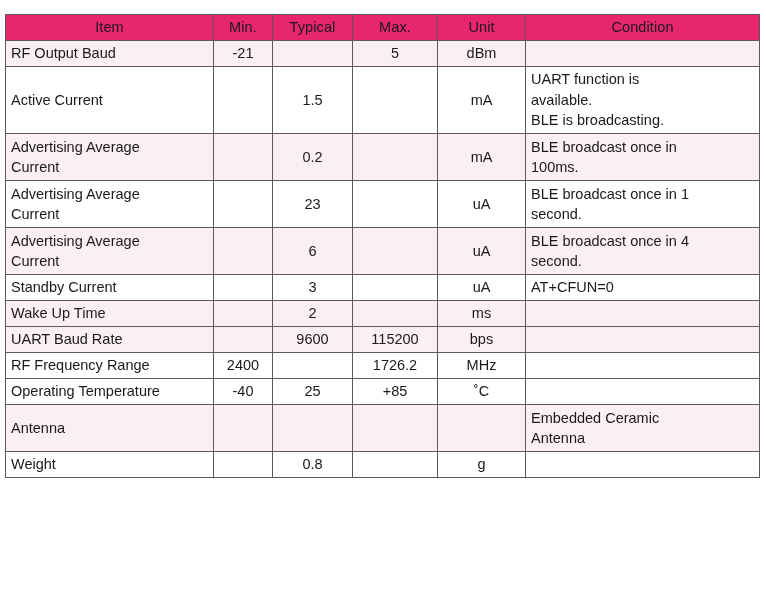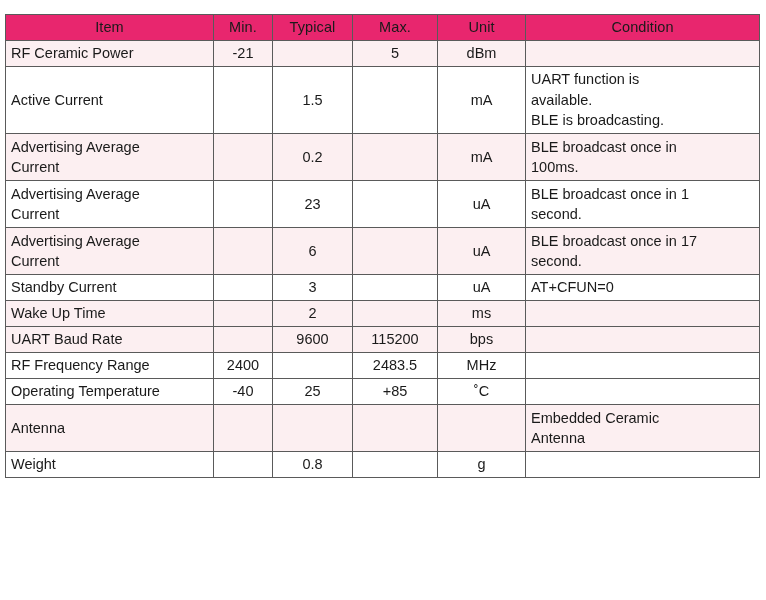--- a/index.html
+++ b/index.html
@@ -95,21 +95,21 @@
         <th>Item</th>
         <th>Min.</th>
         <th>Typical</th>
         <th>Max.</th>
         <th>Unit</th>
         <th>Condition</th>
       </tr>
     </thead>
     <tbody id="table-body">
         <tr class="even">
-          <td class="c-item h1">RF Ceramic Power</td>
+          <td class="c-item h1">RF Output Baud</td>
           <td class="c-num h1">-21</td>
           <td class="c-num h1"></td>
           <td class="c-num h1">5</td>
           <td class="c-num h1">dBm</td>
           <td class="c-cond h1"></td>
         </tr>
         <tr class="odd">
           <td class="c-item h3">Active Current</td>
           <td class="c-num h3"></td>
           <td class="c-num h3">1.5</td>
@@ -152,21 +152,21 @@
         <tr class="even">
           <td class="c-item h2">
             <span class="cell-line">Advertising Average</span>
             <span class="cell-line">Current</span>
           </td>
           <td class="c-num h2"></td>
           <td class="c-num h2">6</td>
           <td class="c-num h2"></td>
           <td class="c-num h2">uA</td>
           <td class="c-cond h2">
-            <span class="cell-line">BLE broadcast once in 17</span>
+            <span class="cell-line">BLE broadcast once in 4</span>
             <span class="cell-line">second.</span>
           </td>
         </tr>
         <tr class="odd">
           <td class="c-item h1">Standby Current</td>
           <td class="c-num h1"></td>
           <td class="c-num h1">3</td>
           <td class="c-num h1"></td>
           <td class="c-num h1">uA</td>
           <td class="c-cond h1">
@@ -186,21 +186,21 @@
           <td class="c-num h1"></td>
           <td class="c-num h1">9600</td>
           <td class="c-num h1">115200</td>
           <td class="c-num h1">bps</td>
           <td class="c-cond h1"></td>
         </tr>
         <tr class="odd">
           <td class="c-item h1">RF Frequency Range</td>
           <td class="c-num h1">2400</td>
           <td class="c-num h1"></td>
-          <td class="c-num h1">2483.5</td>
+          <td class="c-num h1">1726.2</td>
           <td class="c-num h1">MHz</td>
           <td class="c-cond h1"></td>
         </tr>
         <tr class="odd">
           <td class="c-item h1">Operating Temperature</td>
           <td class="c-num h1">-40</td>
           <td class="c-num h1">25</td>
           <td class="c-num h1">+85</td>
           <td class="c-num h1">˚C</td>
           <td class="c-cond h1"></td>

